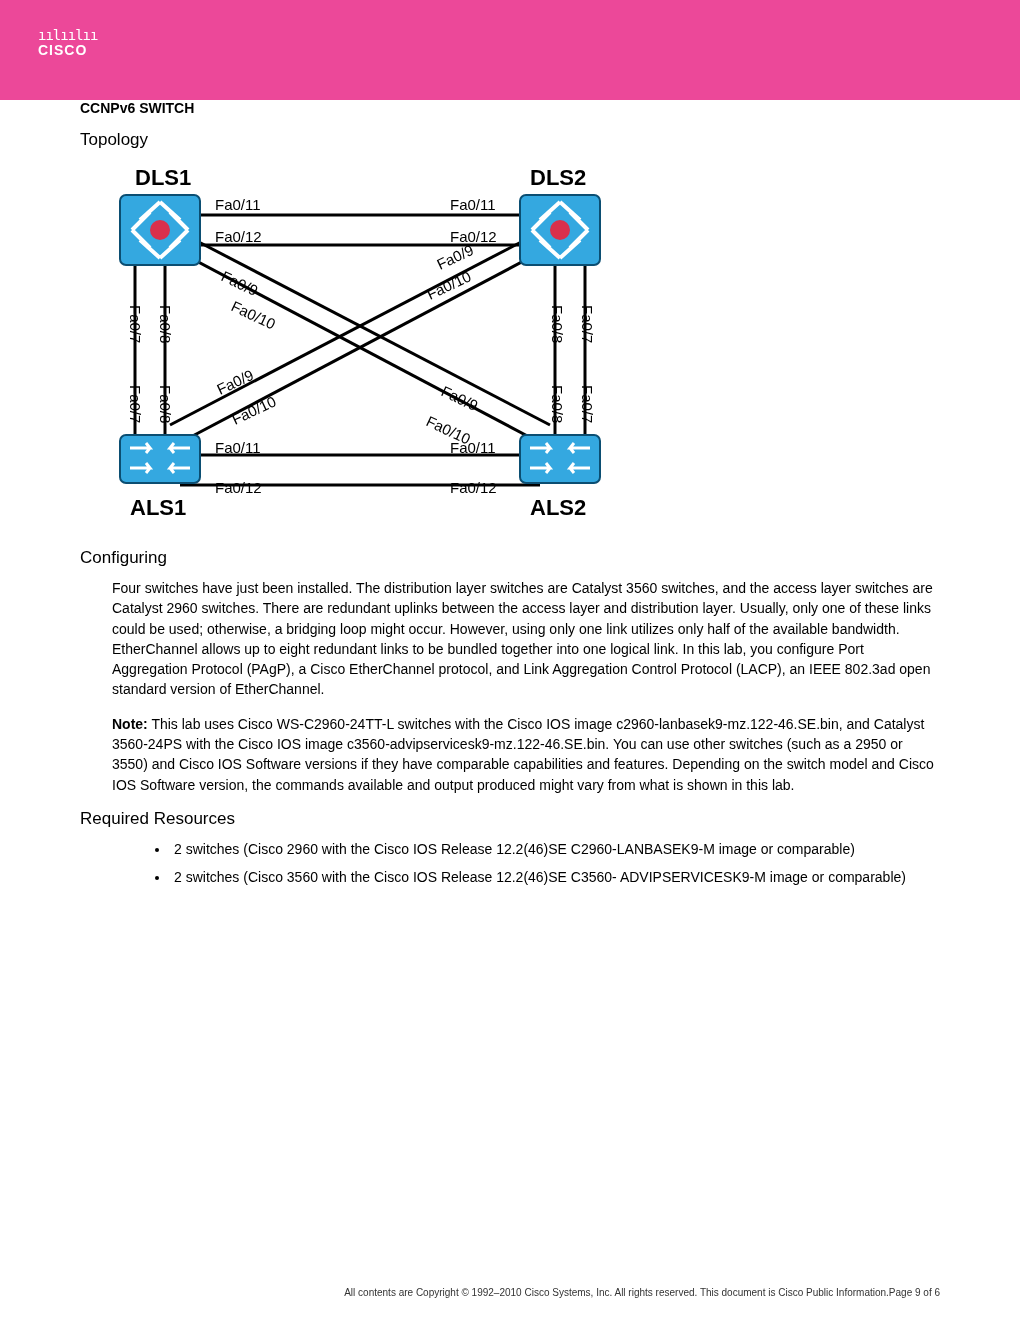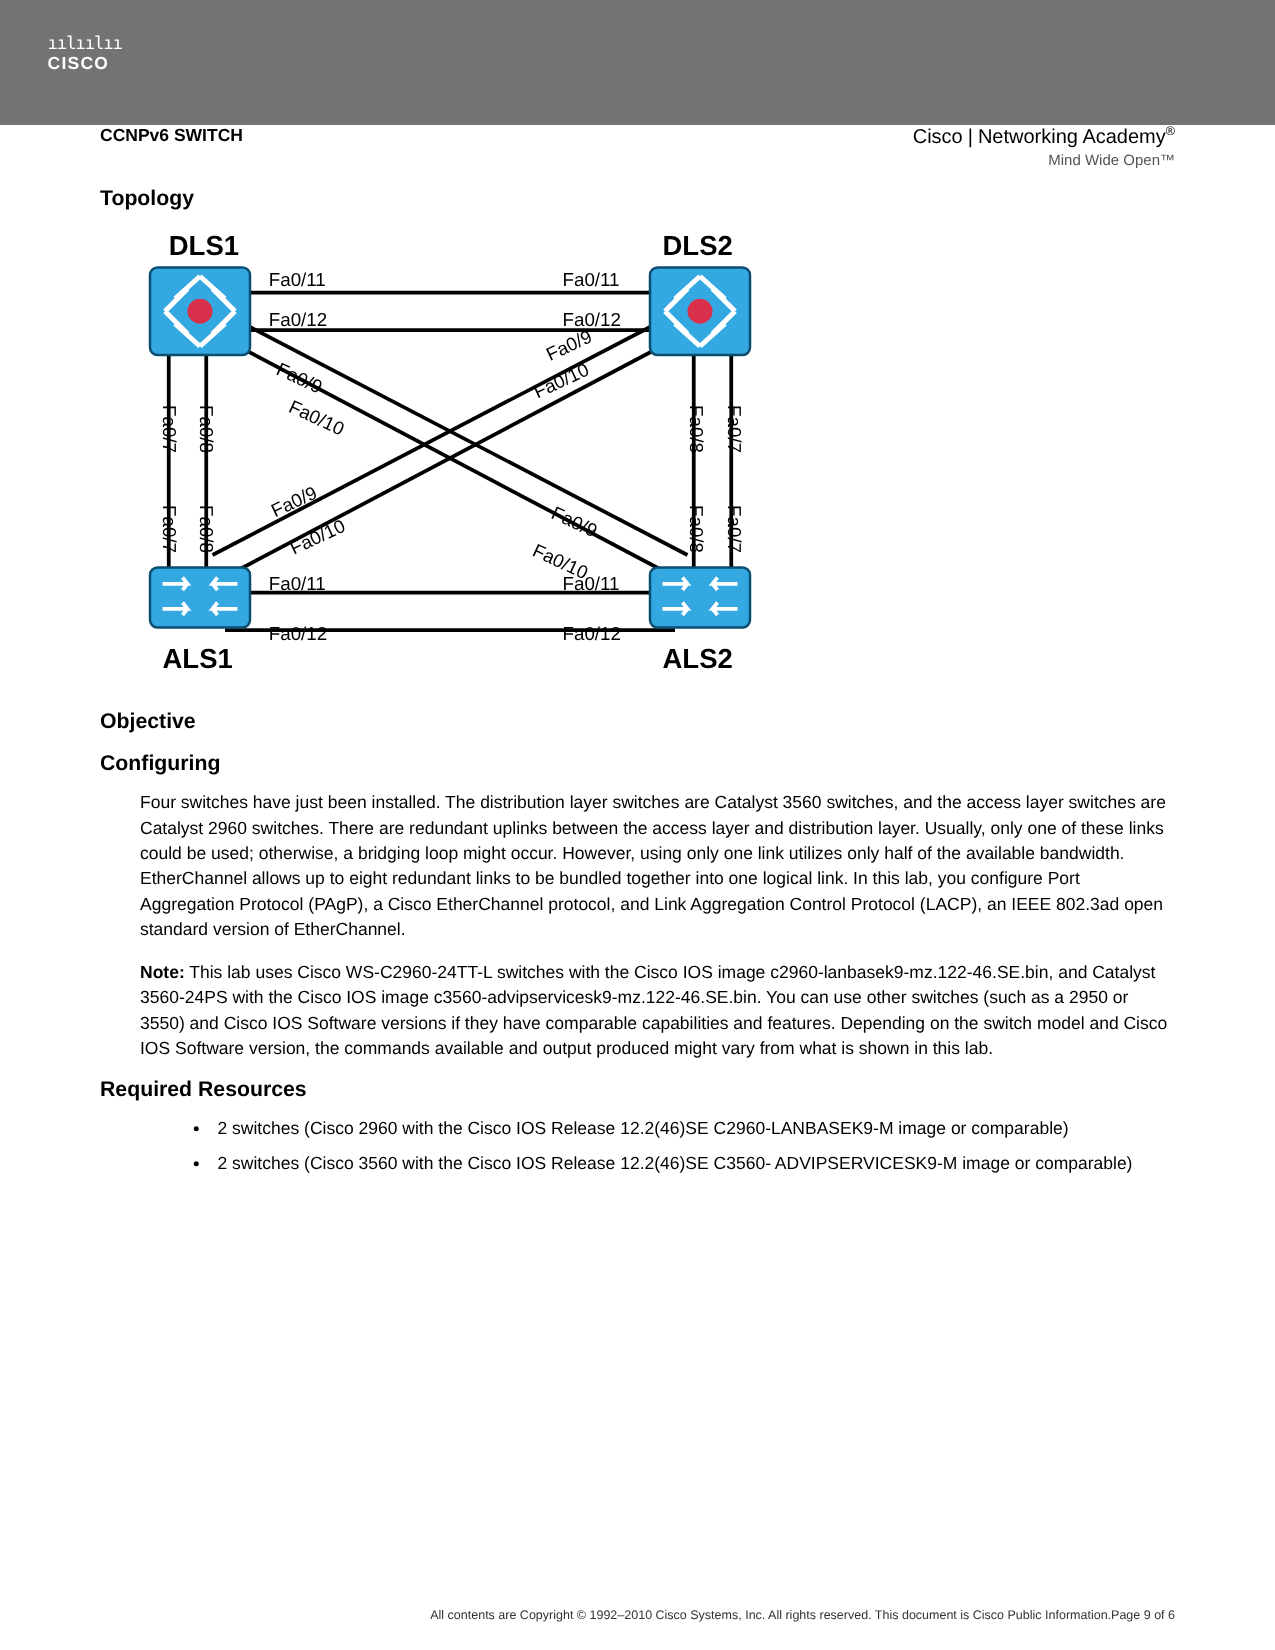--- a/index.html
+++ b/index.html
@@ -4,21 +4,21 @@
 <style>
   * { margin: 0; padding: 0; box-sizing: border-box; }
   body {
     font-family: Arial, Helvetica, sans-serif;
     width: 1020px;
     height: 1320px;
     background: #ffffff;
     position: relative;
   }
   .top-banner {
-    background: #737373;
+    background: #ec4899;
     height: 100px;
     padding: 28px 0 0 38px;
   }
   .cisco-logo {
     color: #fff;
     font-size: 11px;
     letter-spacing: 1px;
     line-height: 1.1;
   }
   .cisco-logo .bars { font-family: monospace; font-size: 14px; letter-spacing: -1px; }
@@ -43,21 +43,21 @@
   .na-logo .line1 .reg { font-size: 10px; vertical-align: super; }
   .na-logo .tagline { font-size: 12px; color: #555; margin-top: 2px; }
   h1 {
     font-size: 28px;
     font-weight: normal;
     margin-top: 56px;
     margin-bottom: 18px;
   }
   h2 {
     font-size: 17px;
-    font-weight: bold;
+    font-weight: normal;
     margin-top: 14px;
     margin-bottom: 10px;
   }
   .topology-wrap {
     display: flex;
     margin: 6px 0 18px 0;
   }
   ul.bullets {
     list-style: disc;
     margin-left: 90px;
@@ -95,26 +95,20 @@
 <div class="top-banner">
   <div class="cisco-logo">
     <div class="bars">ıılıılıı</div>
     <div class="word">CISCO</div>
   </div>
 </div>
 
 <div class="page">
   <div class="header-row">
     <div class="doc-tag">CCNPv6 SWITCH</div>
-    <div class="na-logo">
-      <div class="line1">
-        <span class="cisco-word">Cisco</span><span class="sep">|</span><span class="na-word">Networking Academy</span><span class="reg">®</span>
-      </div>
-      <div class="tagline">Mind Wide Open™</div>
-    </div>
   </div>
 
 
   <h2>Topology</h2>
 
   <div class="topology-wrap">
     <svg width="560" height="370" viewBox="0 0 560 370">
 
       <line x1="100" y1="55" x2="460" y2="55" stroke="#000" stroke-width="3"></line>
       <line x1="100" y1="85" x2="460" y2="85" stroke="#000" stroke-width="3"></line>
@@ -183,21 +177,20 @@
       <text x="150" y="150" class="svg-label" transform="rotate(25 150 150)">Fa0/10</text>
       <text x="360" y="110" class="svg-label" transform="rotate(-25 360 110)">Fa0/9</text>
       <text x="350" y="140" class="svg-label" transform="rotate(-25 350 140)">Fa0/10</text>
       <text x="140" y="235" class="svg-label" transform="rotate(-25 140 235)">Fa0/9</text>
       <text x="155" y="265" class="svg-label" transform="rotate(-25 155 265)">Fa0/10</text>
       <text x="360" y="235" class="svg-label" transform="rotate(25 360 235)">Fa0/9</text>
       <text x="345" y="265" class="svg-label" transform="rotate(25 345 265)">Fa0/10</text>
     </svg>
   </div>
 
-  <h2>Objective</h2>
 
   <h2>Configuring</h2>
   <p class="body-text">Four switches have just been installed. The distribution layer switches are Catalyst 3560 switches, and the access layer switches are Catalyst 2960 switches. There are redundant uplinks between the access layer and distribution layer. Usually, only one of these links could be used; otherwise, a bridging loop might occur. However, using only one link utilizes only half of the available bandwidth. EtherChannel allows up to eight redundant links to be bundled together into one logical link. In this lab, you configure Port Aggregation Protocol (PAgP), a Cisco EtherChannel protocol, and Link Aggregation Control Protocol (LACP), an IEEE 802.3ad open standard version of EtherChannel.</p>
   <p class="body-text">
     <span class="note-lead">Note:</span><span> This lab uses Cisco WS-C2960-24TT-L switches with the Cisco IOS image c2960-lanbasek9-mz.122-46.SE.bin, and Catalyst 3560-24PS with the Cisco IOS image c3560-advipservicesk9-mz.122-46.SE.bin. You can use other switches (such as a 2950 or 3550) and Cisco IOS Software versions if they have comparable capabilities and features. Depending on the switch model and Cisco IOS Software version, the commands available and output produced might vary from what is shown in this lab.</span>
   </p>
 
   <h2>Required Resources</h2>
   <ul class="bullets">
     <li>2 switches (Cisco 2960 with the Cisco IOS Release 12.2(46)SE C2960-LANBASEK9-M image or comparable)</li>

